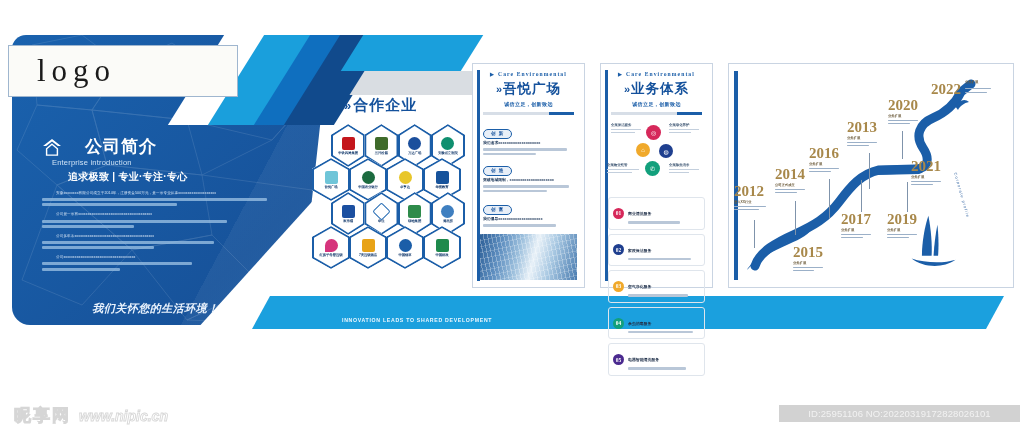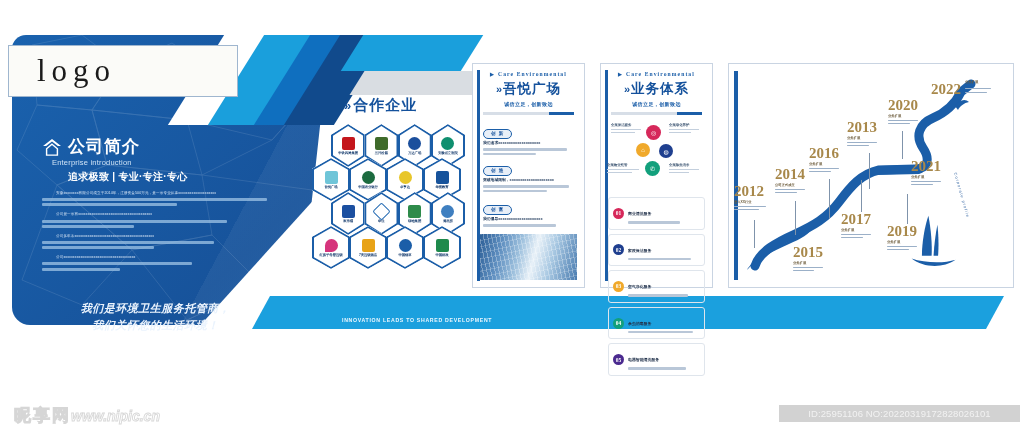--- a/index.html
+++ b/index.html
@@ -87,21 +87,21 @@
   
   .logo-plate {
     position:absolute; left:8px; top:45px; width:230px; height:52px;
     background:#fbfbf8; border:1px solid #9fb6cf;
     display:flex; align-items:center; padding-left:28px;
   }
   .logo-text { font-family:"Liberation Serif", serif; font-size:31px; color:#1b1b1b; letter-spacing:6px; }
 
   
   .intro { position:absolute; left:42px; top:138px; width:230px; color:#fff; }
-  .intro-head { display:flex; align-items:flex-end; gap:6px; }
+  .intro-head { display:flex; align-items:flex-end; gap:23px; }
   .home-ico { width:20px; height:18px; flex:0 0 auto; }
   .intro-cn { font-size:17px; font-weight:bold; letter-spacing:1px; line-height:18px; }
   .intro-en { font-size:7.5px; color:#cfe3f6; margin:2px 0 3px 10px; letter-spacing:.2px; }
   .intro-sub { font-size:10px; font-weight:bold; color:#fff; margin-left:26px; letter-spacing:.3px; }
   .intro-body { margin-top:7px; }
   .para { margin-bottom:6px; }
   .para .ln {
     height:3px; background:#9fc4e6; opacity:.75; margin:2.2px 0;
     border-radius:1px;
   }
@@ -226,21 +226,21 @@
   .sail-wrap { position:absolute; right:6px; bottom:4px; width:96px; height:90px; }
   .sail-cn {
     position:absolute; right:6px; top:2px; width:48px; height:88px;
     color:#17539b; font-size:16px; font-weight:bold; line-height:21px;
     font-family:"Liberation Serif", serif;
   }
   .sail-en { position:absolute; right:36px; top:24px; font-size:4px; color:#3f6ea8; letter-spacing:1px;
              transform:rotate(74deg); transform-origin:right top; white-space:nowrap;}
 
   
-  .wm { position:absolute; left:14px; top:404px; display:flex; align-items:center; }
+  .wm { position:absolute; left:14px; top:404px; display:flex; align-items:center; gap:8px; }
   .wm-cn { font-size:17px; font-weight:bold; color:#fff; -webkit-text-stroke:1px #d6d6d6;
            letter-spacing:2px; font-family:"Liberation Sans", sans-serif;}
   .wm-url { font-size:14px; font-style:italic; font-weight:bold; color:#fff; -webkit-text-stroke:.9px #d8d8d8; }
   .idbadge { position:absolute; left:779px; top:405px; width:241px; height:17px; background:#d2d2d2;
              color:#f2f2f2; font-size:9.5px; line-height:17px; text-align:center; letter-spacing:.1px;}
 </style>
 </head>
 <body>
 
 <div class="stage">
@@ -305,21 +305,20 @@
       </div>
       <div class="para">
         <div class="lead" style="margin-left:14px">公司xxxxxxxxxxxxxxxxxxxxxxxxxxxxxxxxxxxxxx</div>
         <div class="ln" style="width:150px"></div>
           <div class="ln" style="width:78px"></div>
       </div>
     </div>
   </div>
 
   <div class="slogan">
-    <div>我们是环境卫生服务托管商，</div>
     <div>我们关怀您的生活环境！</div>
   </div>
 
   <div class="ribbon"></div>
   <div class="ribbon-en">INNOVATION LEADS TO  SHARED DEVELOPMENT</div>
 
   <div class="partners">
     <div class="partners-title">
       <span class="chev2">»</span>
       <span>合作企业</span>
@@ -570,21 +569,21 @@
         <div class="l" style="width:22px"></div>
       <div class="stem" style="left:20px;top:-32px;height:32px"></div>
     </div>
     <div class="yr" style="left:118px;top:56px">
       <div class="y">2013</div>
       <div class="cap">业务扩展</div>
       <div class="l" style="width:30px"></div>
         <div class="l" style="width:22px"></div>
       <div class="stem" style="left:22px;top:33px;height:36px"></div>
     </div>
-    <div class="yr" style="left:158px;top:160px">
+    <div class="yr" style="left:158px;top:148px">
       <div class="y">2019</div>
       <div class="cap">业务扩展</div>
       <div class="l" style="width:30px"></div>
         <div class="l" style="width:22px"></div>
       <div class="stem" style="left:20px;top:-30px;height:30px"></div>
     </div>
     <div class="yr" style="left:159px;top:34px">
       <div class="y">2020</div>
       <div class="cap">业务扩展</div>
       <div class="l" style="width:30px"></div>

